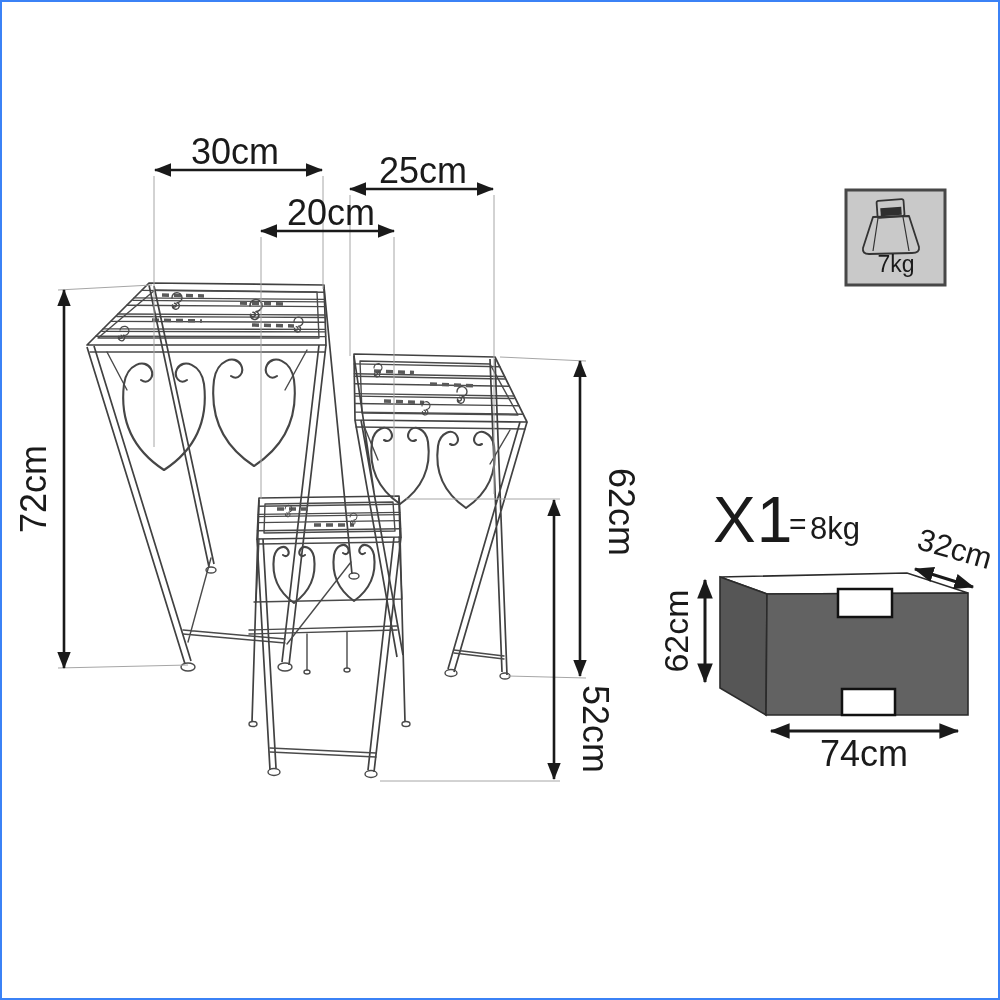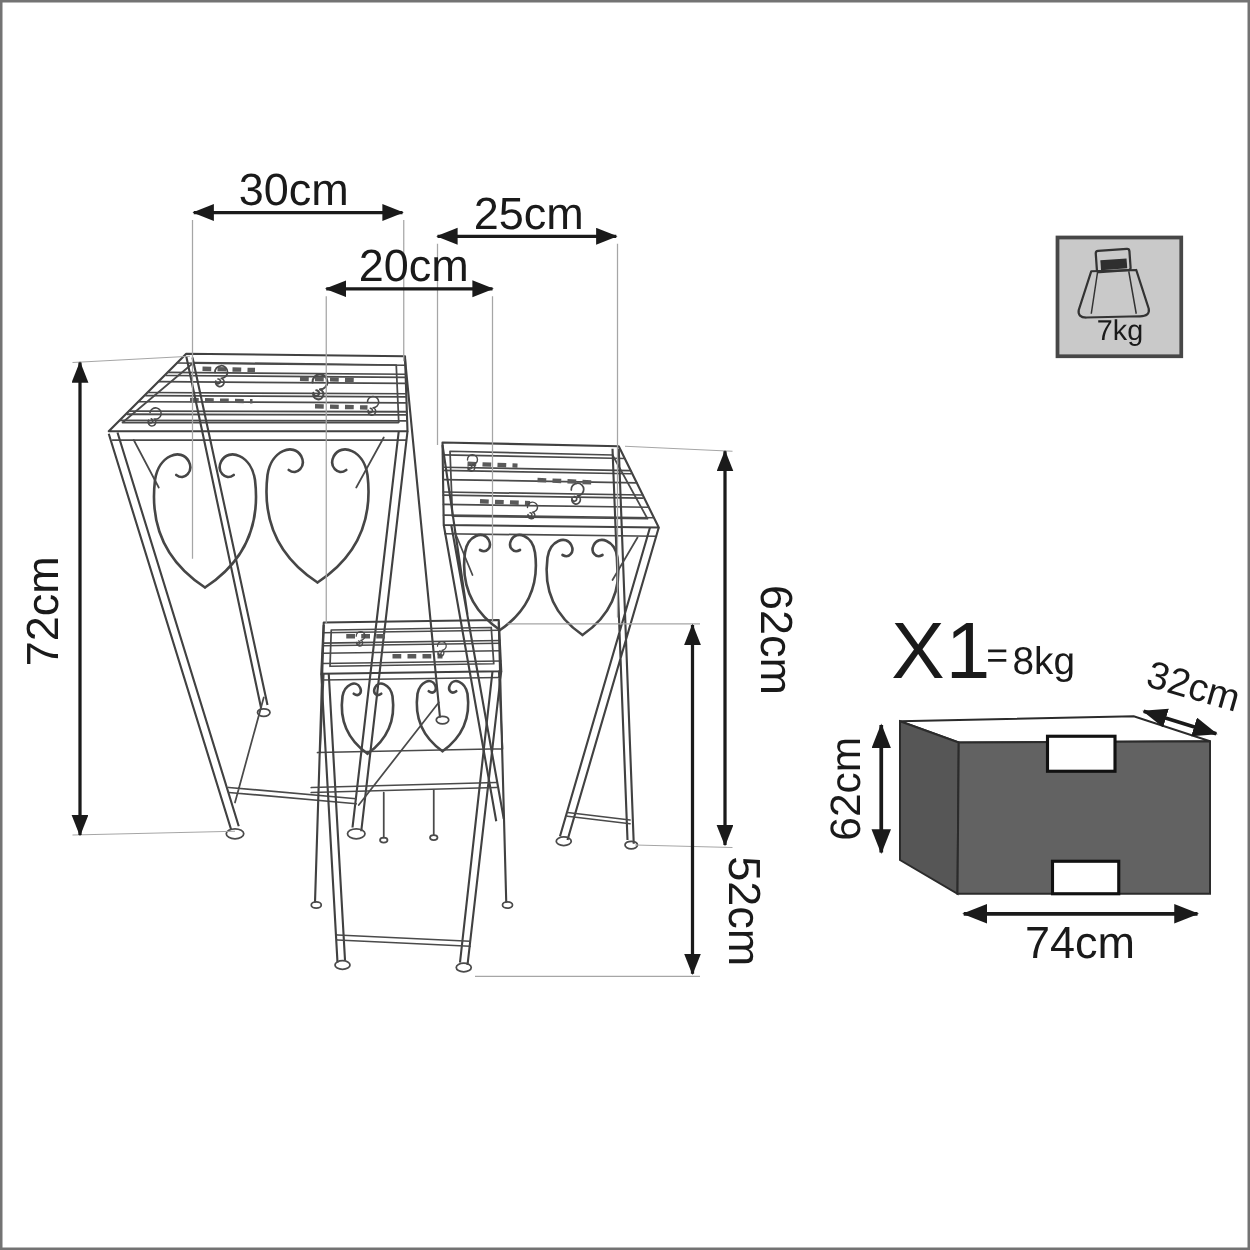--- a/index.html
+++ b/index.html
@@ -1,18 +1,18 @@
 <!DOCTYPE html>
 <html><head>
 <meta charset="utf-8">
 <style>
   html,body{margin:0;padding:0;background:#fff;}
   .canvas{
     position:relative;width:1000px;height:1000px;box-sizing:border-box;
-    background:#ffffff;border:2px solid #737373;overflow:hidden;
+    background:#ffffff;border:2px solid #3b82f6;overflow:hidden;
     font-family:"Liberation Sans",sans-serif;
   }
   svg{display:block;}
   text{font-family:"Liberation Sans",sans-serif;fill:#1a1a1a;}
   .t36{font-size:36px;}
   .t34{font-size:34px;}
   .t31{font-size:31px;}
   .t30{font-size:30px;}
   .t23{font-size:23px;}
   .t64{font-size:64px;letter-spacing:1px;}

